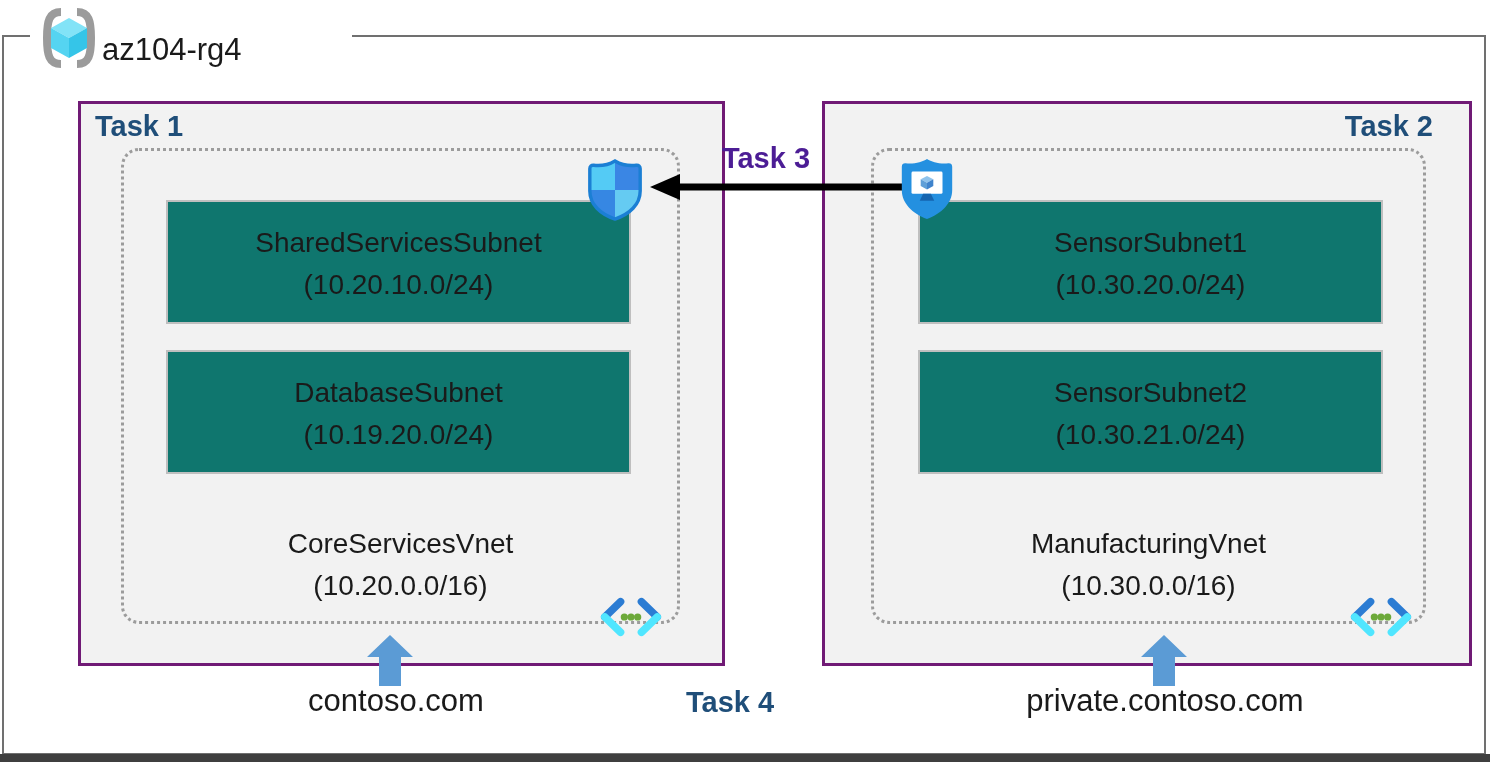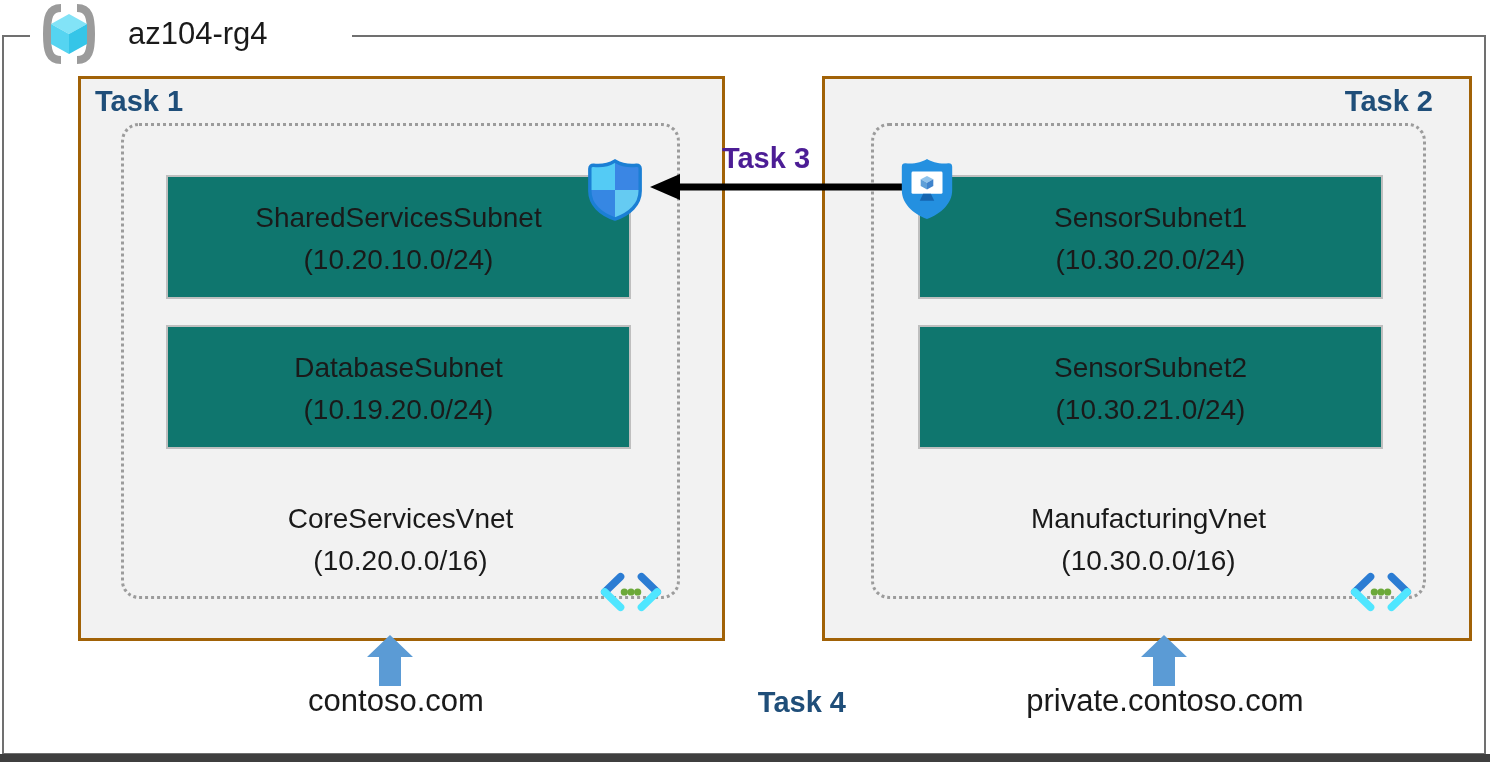--- a/index.html
+++ b/index.html
@@ -5,24 +5,24 @@
   * { margin:0; padding:0; box-sizing:border-box; }
   html,body { background:#ffffff; }
   body { font-family:"Liberation Sans", sans-serif; }
   .canvas { position:relative; width:1490px; height:762px; background:#ffffff; overflow:hidden; }
   .abs { position:absolute; }
 
   .rg-frame { left:2px; top:35px; width:1484px; height:720px; border:2px solid #707070; }
   .bottom-bar { left:0; top:754px; width:1490px; height:8px; background:#3F3F3F; }
 
   .rg-header { left:30px; top:0; width:322px; height:68px; background:#ffffff;
-               display:flex; align-items:center; gap:26px; padding-left:6px; }
+               display:flex; align-items:flex-end; padding-left:6px; }
   .rg-name { font-size:31px; color:#1a1a1a; white-space:nowrap; }
 
-  .task-box { top:76px; height:565px; background:#F2F2F2; border:3px solid #a16207; }
+  .task-box { top:101px; height:565px; background:#F2F2F2; border:3px solid #701a75; }
   .task-box.left  { left:78px;  width:647px; }
   .task-box.right { left:822px; width:650px; }
 
   .task-label { position:absolute; font-size:29px; font-weight:bold; color:#1F4E79; top:6px; white-space:nowrap; }
   .task-label.tl { left:14px; }
   .task-label.tr { right:36px; }
 
   .dashed { position:absolute; top:44px; height:476px; border:3px dotted #9C9C9C; border-radius:18px; }
   .task-box.left  .dashed { left:40px; width:559px; }
   .task-box.right .dashed { left:46px; width:555px; }
@@ -39,21 +39,21 @@
 
   .vnet-icon { position:absolute; left:473px; top:446px; width:68px; height:40px; }
 
   .nsg-icon     { left:584px; top:158px; width:62px; height:64px; }
   .bastion-icon { left:896px; top:156px; width:62px; height:66px; }
 
   .peer-arrow { left:648px; top:170px; width:260px; height:36px; }
 
   .task3-label { left:686px; top:142px; width:160px; text-align:center;
                  font-size:29px; font-weight:bold; color:#4c1d95; }
-  .task4-label { left:686px; top:686px; width:160px; text-align:right;
+  .task4-label { left:686px; top:686px; width:160px; text-align:left;
                  font-size:29px; font-weight:bold; color:#1F4E79; }
 
   .up-arrow { top:635px; width:46px; height:51px; }
   .up-arrow.l { left:367px; }
   .up-arrow.r { left:1141px; }
 
   .dns-label { top:683px; width:320px; text-align:center; font-size:31px; color:#1a1a1a; white-space:nowrap; }
   .dns-label.l { left:236px; }
   .dns-label.r { left:1005px; }
 </style>

